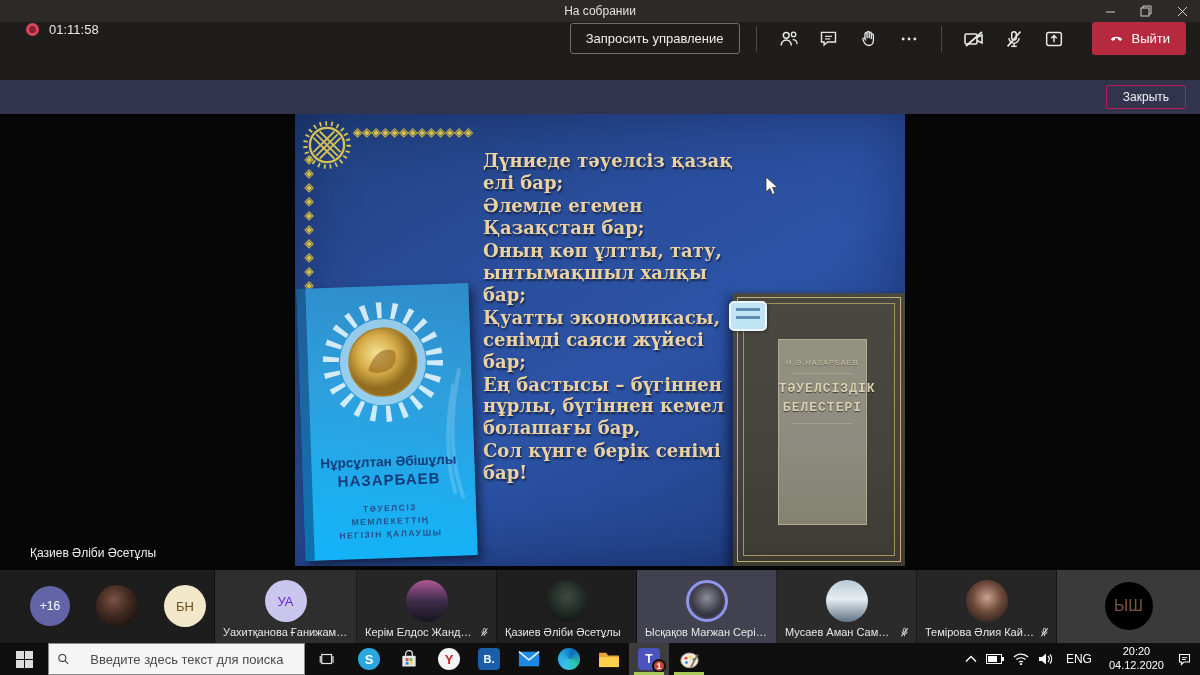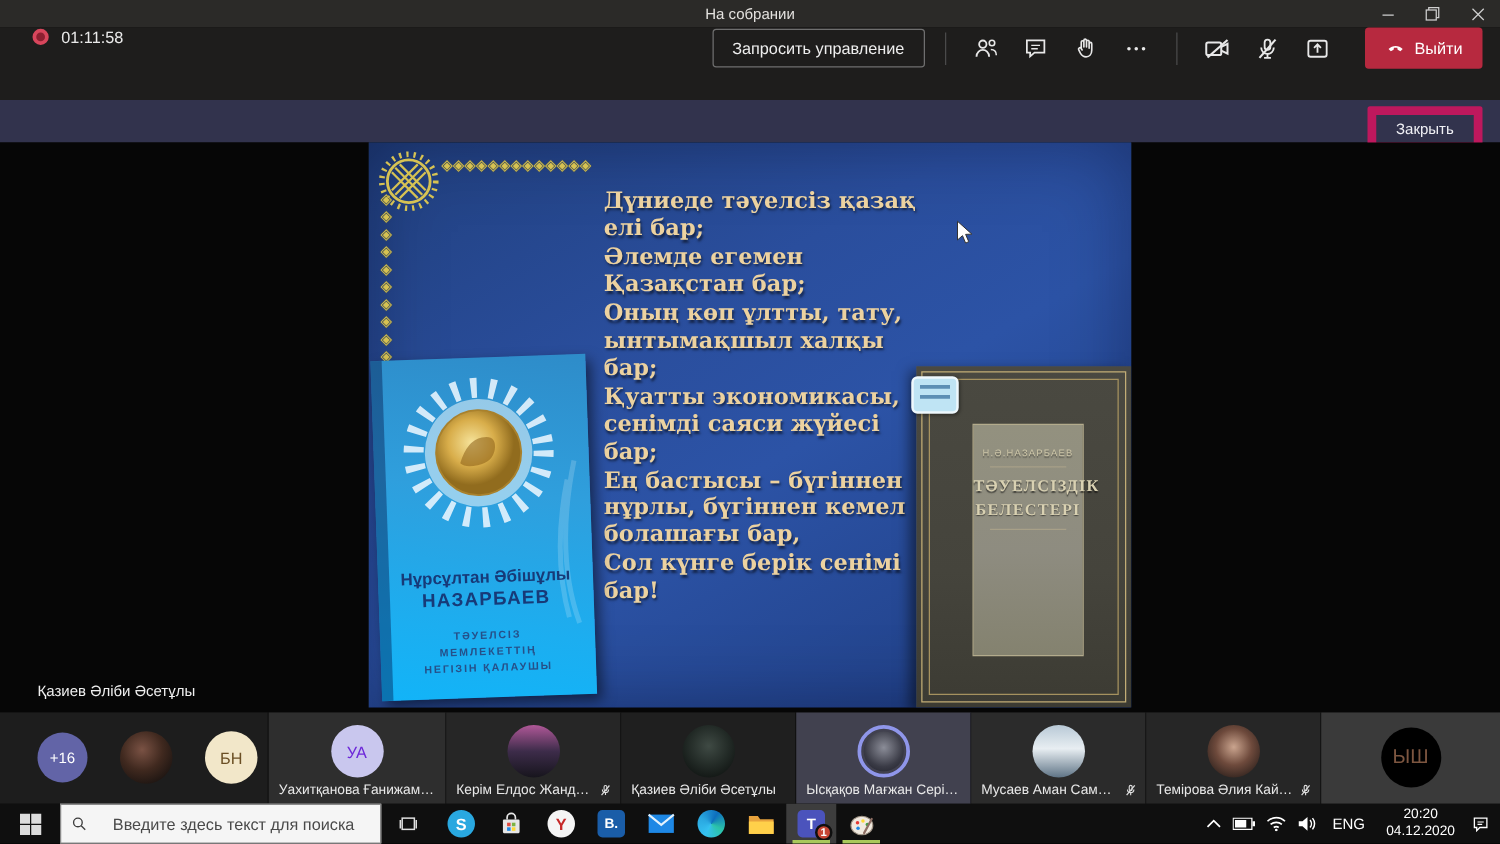--- a/index.html
+++ b/index.html
@@ -28,21 +28,21 @@
               background:transparent; border:none; cursor:pointer; }
   .btn-leave { display:flex; align-items:center; gap:7px; background:#b7293f; border:none; border-radius:3px;
                color:#fff; font-size:13px; padding:8px 16px; font-family:inherit; cursor:pointer; margin-left:14px; }
 
   
   .banner { position:absolute; left:0; top:80px; width:1200px; height:34px; background:#32334d;
             display:flex; align-items:center; justify-content:center; }
   .banner-msg { display:flex; align-items:center; gap:6px; color:#e9e9f2; font-size:12.5px; }
   .banner-msg b { font-weight:bold; }
   .banner-link { text-decoration:underline; cursor:pointer; }
-  .banner-close { position:absolute; right:14px; top:5px; background:transparent; border:7px solid #be185d;
+  .banner-close { position:absolute; right:14px; top:5px; background:transparent; border:1px solid #be185d;
                   border-radius:2px; color:#f0f0f5; font-size:12px; padding:4px 16px; font-family:inherit; cursor:pointer; }
 
   
   .stage { position:absolute; left:0; top:114px; width:1200px; height:456px; background:#060606; }
   .slide { position:absolute; left:295px; top:0; width:610px; height:452px;
            background:linear-gradient(150deg,#21407f 0%, #2a4e9d 35%, #2c53a6 55%, #1e3c80 100%);
            box-shadow:inset 0 0 60px rgba(0,0,25,.35); overflow:hidden; }
   .emblem { position:absolute; left:5px; top:4px; }
   .ornament-h { position:absolute; left:58px; top:11px; color:#d6c253; font-size:12px; letter-spacing:0px;
                 text-shadow:0 0 1px #8a7b20; white-space:nowrap; }
@@ -70,21 +70,21 @@
                 background:linear-gradient(180deg,#4a4941 0%, #45443c 60%, #3c3b33 100%);
                 box-shadow:-5px 4px 10px rgba(0,0,0,.5); }
   .br-frame1 { position:absolute; inset:4px; border:1px solid #c2ad76; }
   .br-frame2 { position:absolute; inset:10px; border:1px solid #a6925f; }
   .br-panel { position:absolute; left:26%; right:22%; top:17%; bottom:15%;
               background:linear-gradient(180deg,#93917f 0%, #8e8c80 55%, #84826f 100%);
               border:1px solid #b3ab8c; }
   .br-author { margin-top:18px; text-align:center; font-size:7.5px; letter-spacing:1px;
                color:#cdc6a8; text-shadow:0 1px 1px rgba(0,0,0,.4); }
   .br-rule { width:70%; height:1px; background:#a8a088; margin:6px auto; }
-  .br-title { text-align:center; font-family:Liberation Serif, serif; font-weight:bold; font-size:13px;
+  .br-title { text-align:center; font-family:Liberation Mono, monospace; font-weight:bold; font-size:13px;
               line-height:1.4; color:#d9d1b2; letter-spacing:1px; text-shadow:0 1px 1px rgba(0,0,0,.55); }
   .br-sticker { position:absolute; left:-4px; top:8px; width:38px; height:30px; background:#bfe4f4;
                 border:2px solid #eef8fd; border-radius:5px; box-shadow:1px 1px 3px rgba(0,0,0,.4); }
   .br-sticker i { display:block; height:3px; background:#5d8fb4; margin:5px 5px 0 5px; }
 
   .slide-cursor { position:absolute; left:470px; top:62px; }
 
   .presenter-label { position:absolute; left:30px; bottom:10px; color:#efefef; font-size:12px; }
 
   

